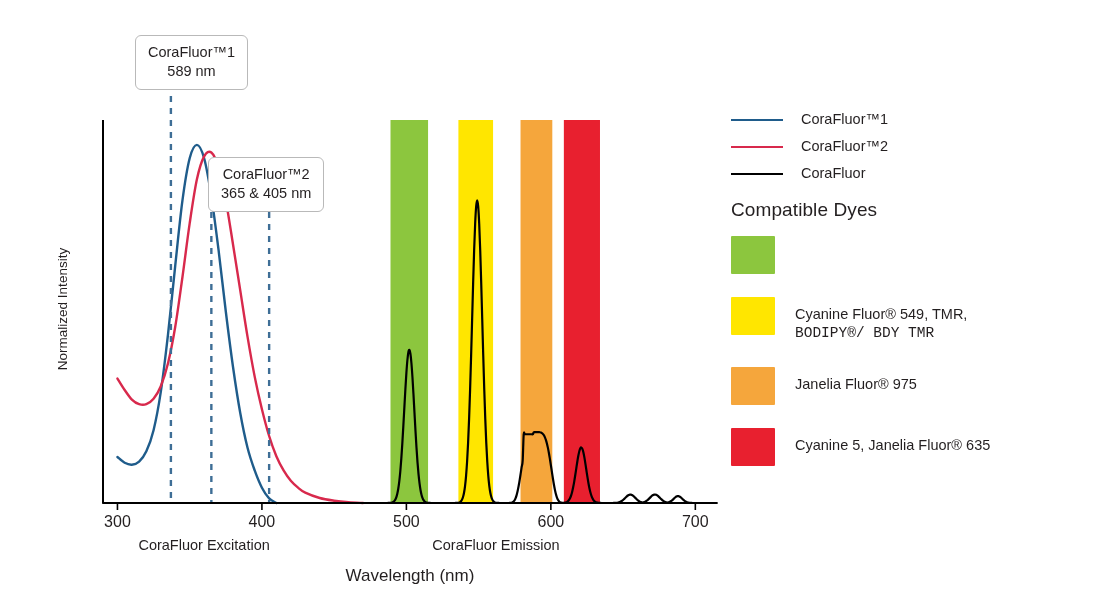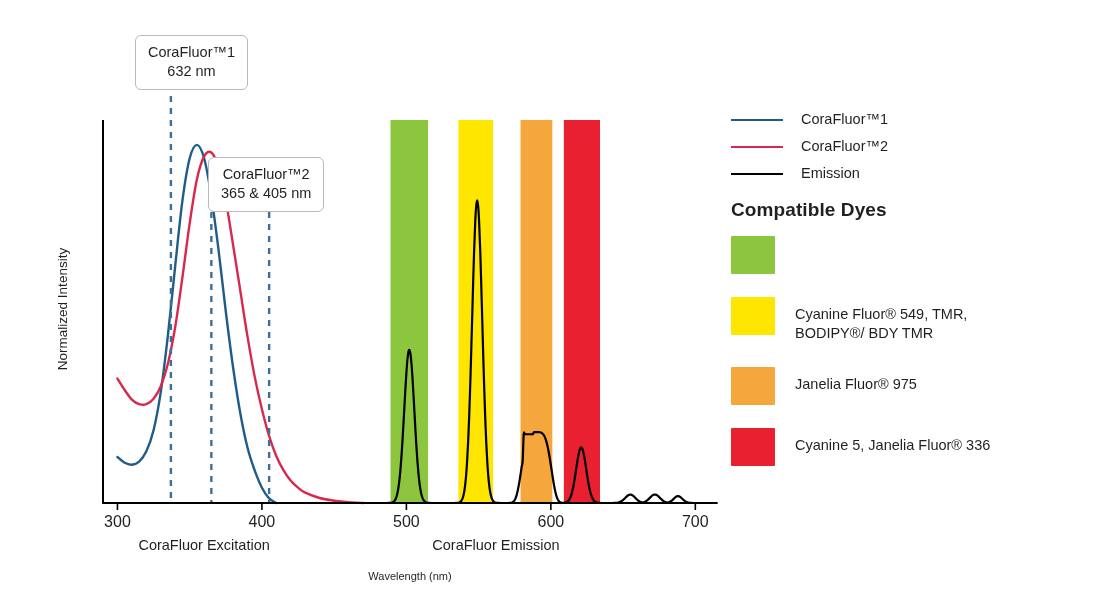--- a/index.html
+++ b/index.html
@@ -11,21 +11,21 @@
   .root{position:absolute;inset:0;}
 
   
   .plot-wrap{position:absolute;left:0;top:0;width:740px;height:612px;}
   svg.plot{position:absolute;left:0;top:0;}
 
   .axis-line{stroke:#000000;stroke-width:2;fill:none;}
   .tick-line{stroke:#000000;stroke-width:1.6;}
   .tick-label{font-family:"Liberation Sans",sans-serif;font-size:16px;fill:#231f20;}
   .sub-label{font-family:"Liberation Sans",sans-serif;font-size:14.5px;fill:#231f20;}
-  .axis-title{font-family:"Liberation Sans",sans-serif;font-size:11px;fill:#231f20;}
+  .axis-title{font-family:"Liberation Sans",sans-serif;font-size:17px;fill:#231f20;}
   .ylab{font-family:"Liberation Sans",sans-serif;font-size:13.5px;fill:#231f20;}
 
   .curve{fill:none;stroke-width:2.4;stroke-linecap:round;stroke-linejoin:round;}
   .emission-curve{fill:none;stroke:#000000;stroke-width:2.2;stroke-linejoin:round;stroke-linecap:round;}
   .vline{stroke-width:2.4;stroke-dasharray:6 6;}
 
   
   .callout{
     position:absolute;background:#ffffff;border:1px solid #b9b9b9;border-radius:6px;
     text-align:center;font-size:14.5px;line-height:1.32;color:#231f20;
@@ -33,27 +33,27 @@
   }
   .callout .l1{display:block;}
   .callout .l2{display:block;}
 
   
   .legend{position:absolute;left:731px;top:106px;width:379px;}
   .legend-row{display:flex;align-items:center;height:27px;}
   .legend-swatch{width:52px;height:0;border-top-width:2.6px;border-top-style:solid;margin-right:18px;flex:none;}
   .legend-text{font-size:14.5px;color:#231f20;line-height:1;}
 
-  .dyes-title{position:absolute;left:731px;top:199px;font-size:19px;font-weight:bold;color:#231f20;letter-spacing:.1px;}
+  .dyes-title{position:absolute;left:731px;top:199px;font-size:19px;font-weight:normal;color:#231f20;letter-spacing:.1px;}
 
   .dyes{position:absolute;left:731px;top:236px;width:379px;}
   .dye-row{display:flex;align-items:flex-start;margin-bottom:23px;}
   .dye-swatch{width:44px;height:38px;margin-right:20px;flex:none;border-radius:1px;}
   .dye-text{font-size:14.5px;color:#231f20;line-height:1.33;padding-top:8px;}
-  .dye-text .l2{display:block;}
+  .dye-text .l2{display:block;font-family:Liberation Mono, monospace;}
 </style>
 </head>
 <body>
 
 <div class="root">
 
   <div class="plot-wrap">
     <svg class="plot" id="plot-svg" width="740" height="612">
         <rect x="390.4964705882353" y="120" width="37.56235294117647" height="383" fill="#8cc63e"></rect>
         <rect x="458.3976470588235" y="120" width="34.6729411764706" height="383" fill="#ffe600"></rect>
@@ -84,41 +84,41 @@
     <div style="position:absolute;left:-18px;top:300px;width:160px;transform:rotate(-90deg);text-align:center;">
       <span class="ylab">Normalized Intensity</span>
     </div>
 
     <div style="position:absolute;left:310px;top:566px;width:200px;text-align:center;">
       <span class="axis-title">Wavelength (nm)</span>
     </div>
 
     <div class="callout" id="callout-0" style="left:135px;top:35px;">
       <span class="l1">CoraFluor™1</span>
-      <span class="l2">632 nm</span>
+      <span class="l2">589 nm</span>
     </div>
 
     <div class="callout" id="callout-1" style="left:208px;top:157px;">
       <span class="l1">CoraFluor™2</span>
       <span class="l2">365 &amp; 405 nm</span>
     </div>
   </div>
 
   <div class="legend">
     <div class="legend-row">
       <span class="legend-swatch" id="lg-sw-0" style="border-top-color: rgb(31, 92, 139);"></span>
       <span class="legend-text">CoraFluor™1</span>
     </div>
     <div class="legend-row">
       <span class="legend-swatch" id="lg-sw-1" style="border-top-color: rgb(216, 41, 76);"></span>
       <span class="legend-text">CoraFluor™2</span>
     </div>
     <div class="legend-row">
       <span class="legend-swatch" id="lg-sw-2" style="border-top-color: rgb(0, 0, 0);"></span>
-      <span class="legend-text">Emission</span>
+      <span class="legend-text">CoraFluor</span>
     </div>
   </div>
 
   <div class="dyes-title">Compatible Dyes</div>
 
   <div class="dyes">
     <div class="dye-row">
       <span class="dye-swatch" id="dy-sw-0" style="background: rgb(140, 198, 62);"></span>
     </div>
     <div class="dye-row">
@@ -130,18 +130,18 @@
     </div>
     <div class="dye-row">
       <span class="dye-swatch" id="dy-sw-2" style="background: rgb(245, 166, 60);"></span>
       <span class="dye-text">
         <span>Janelia Fluor® 975</span>
       </span>
     </div>
     <div class="dye-row">
       <span class="dye-swatch" id="dy-sw-3" style="background: rgb(232, 32, 47);"></span>
       <span class="dye-text">
-        <span>Cyanine 5, Janelia Fluor® 336</span>
+        <span>Cyanine 5, Janelia Fluor® 635</span>
       </span>
     </div>
   </div>
 
 </div>
 
 </body></html>

